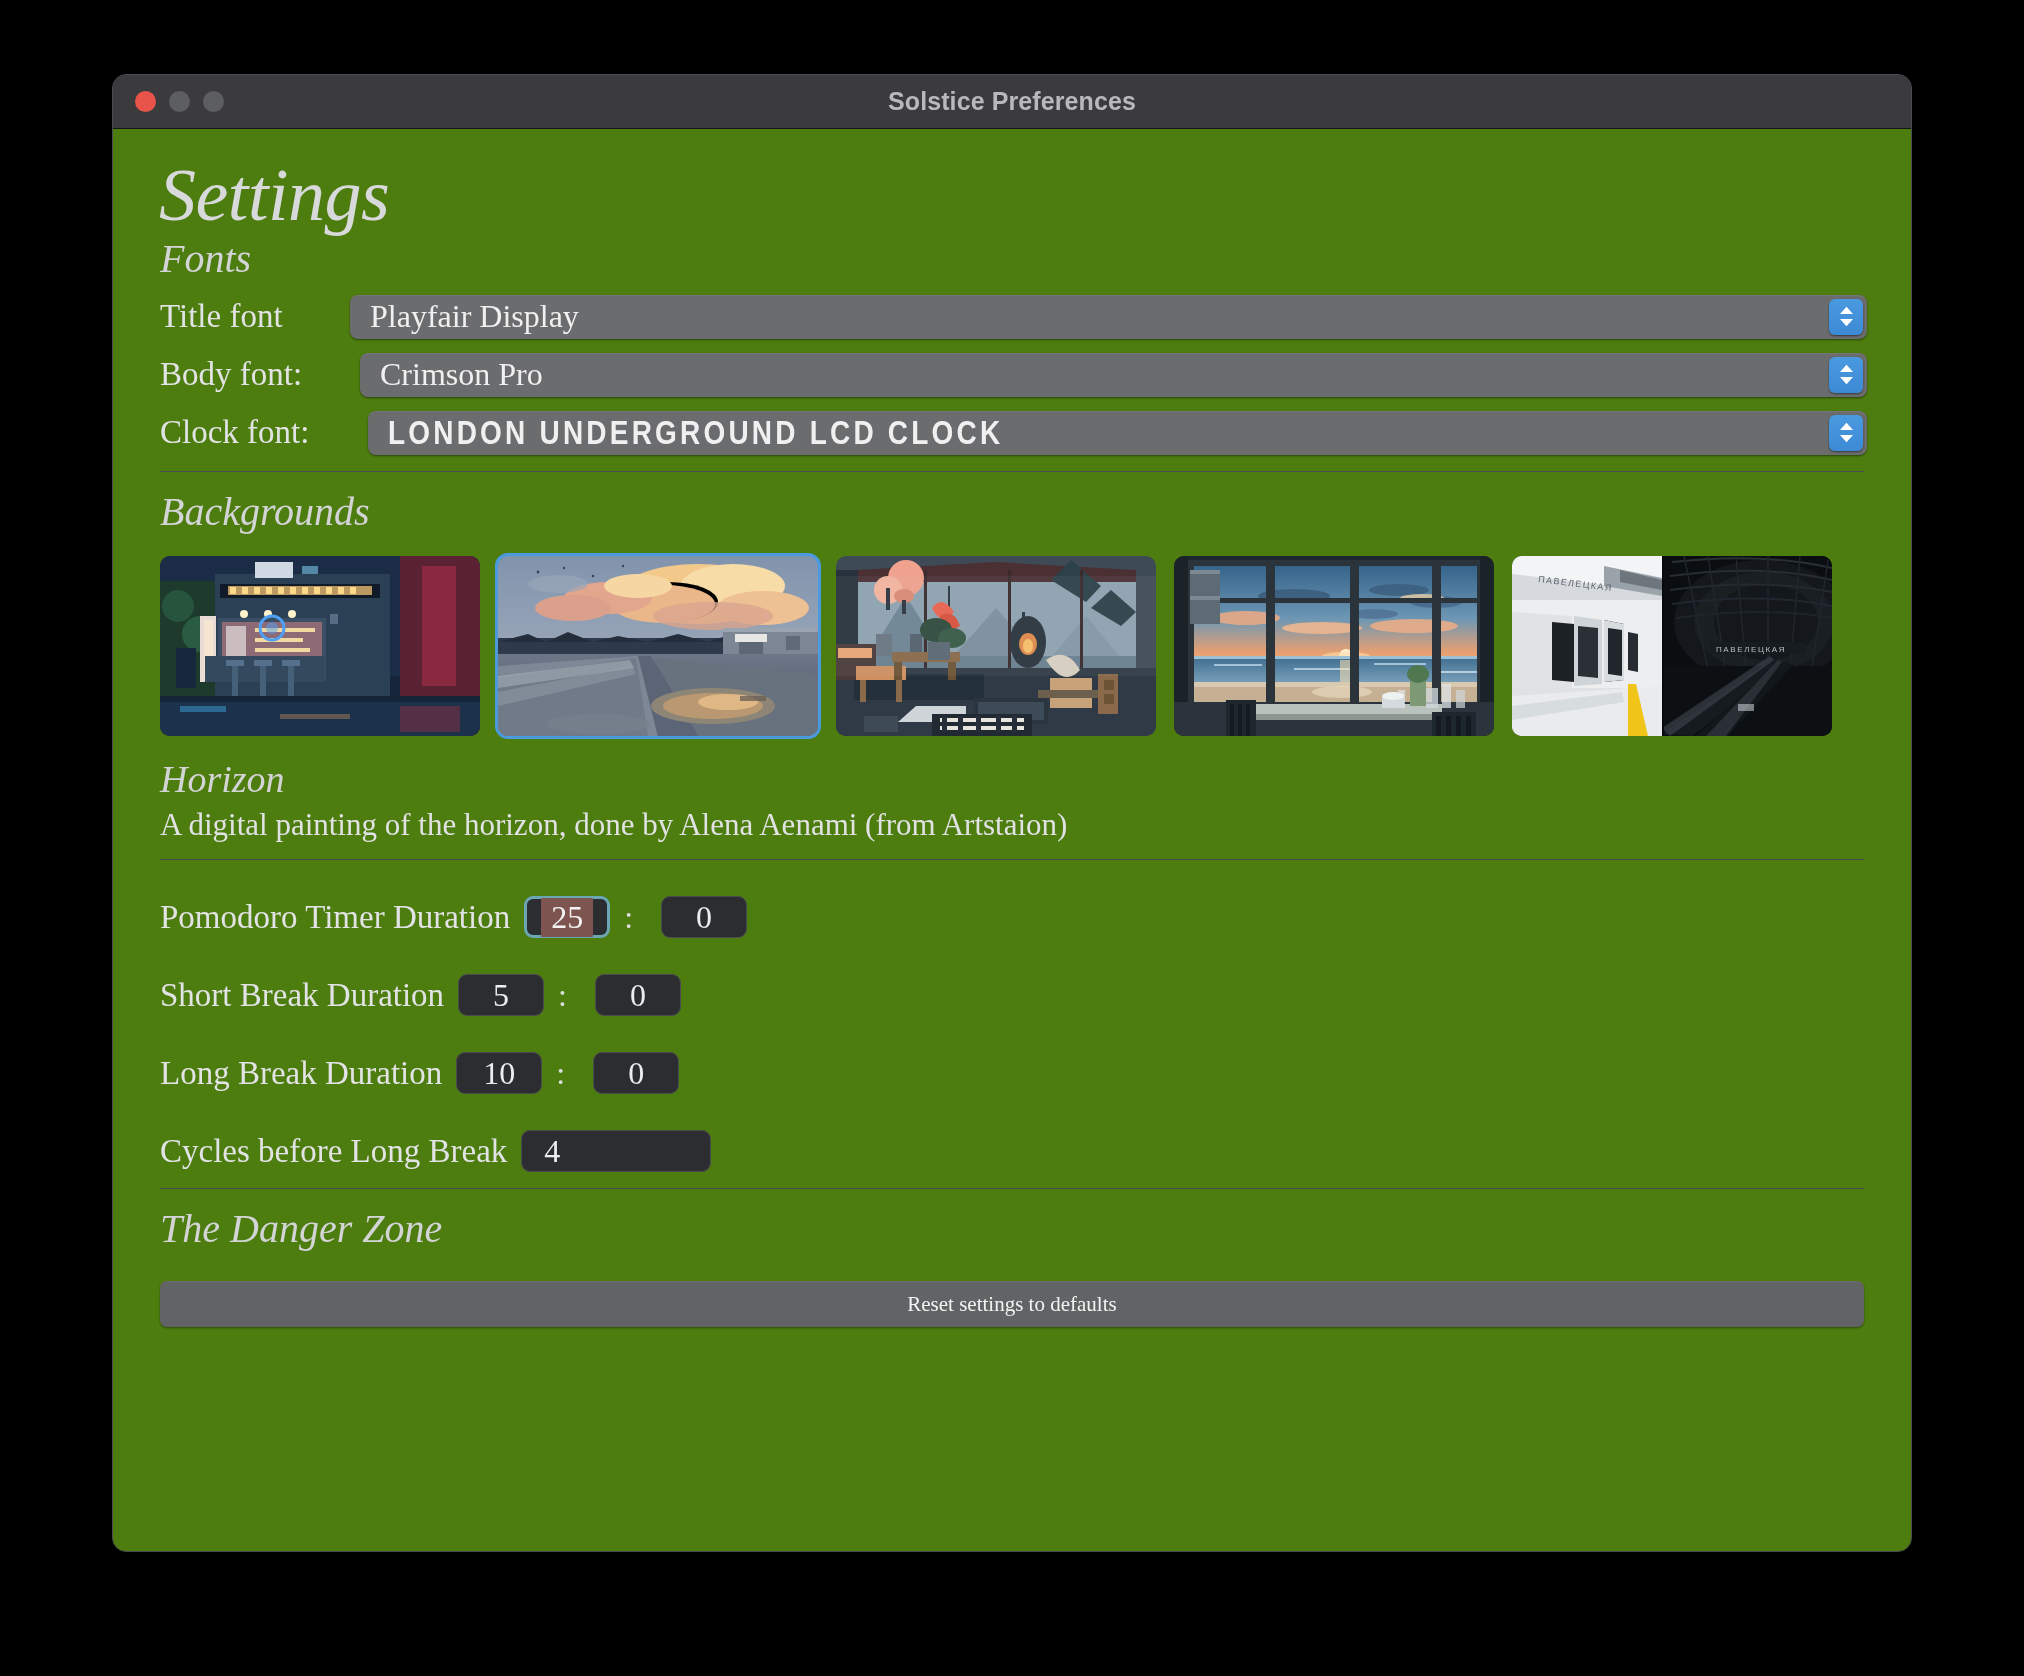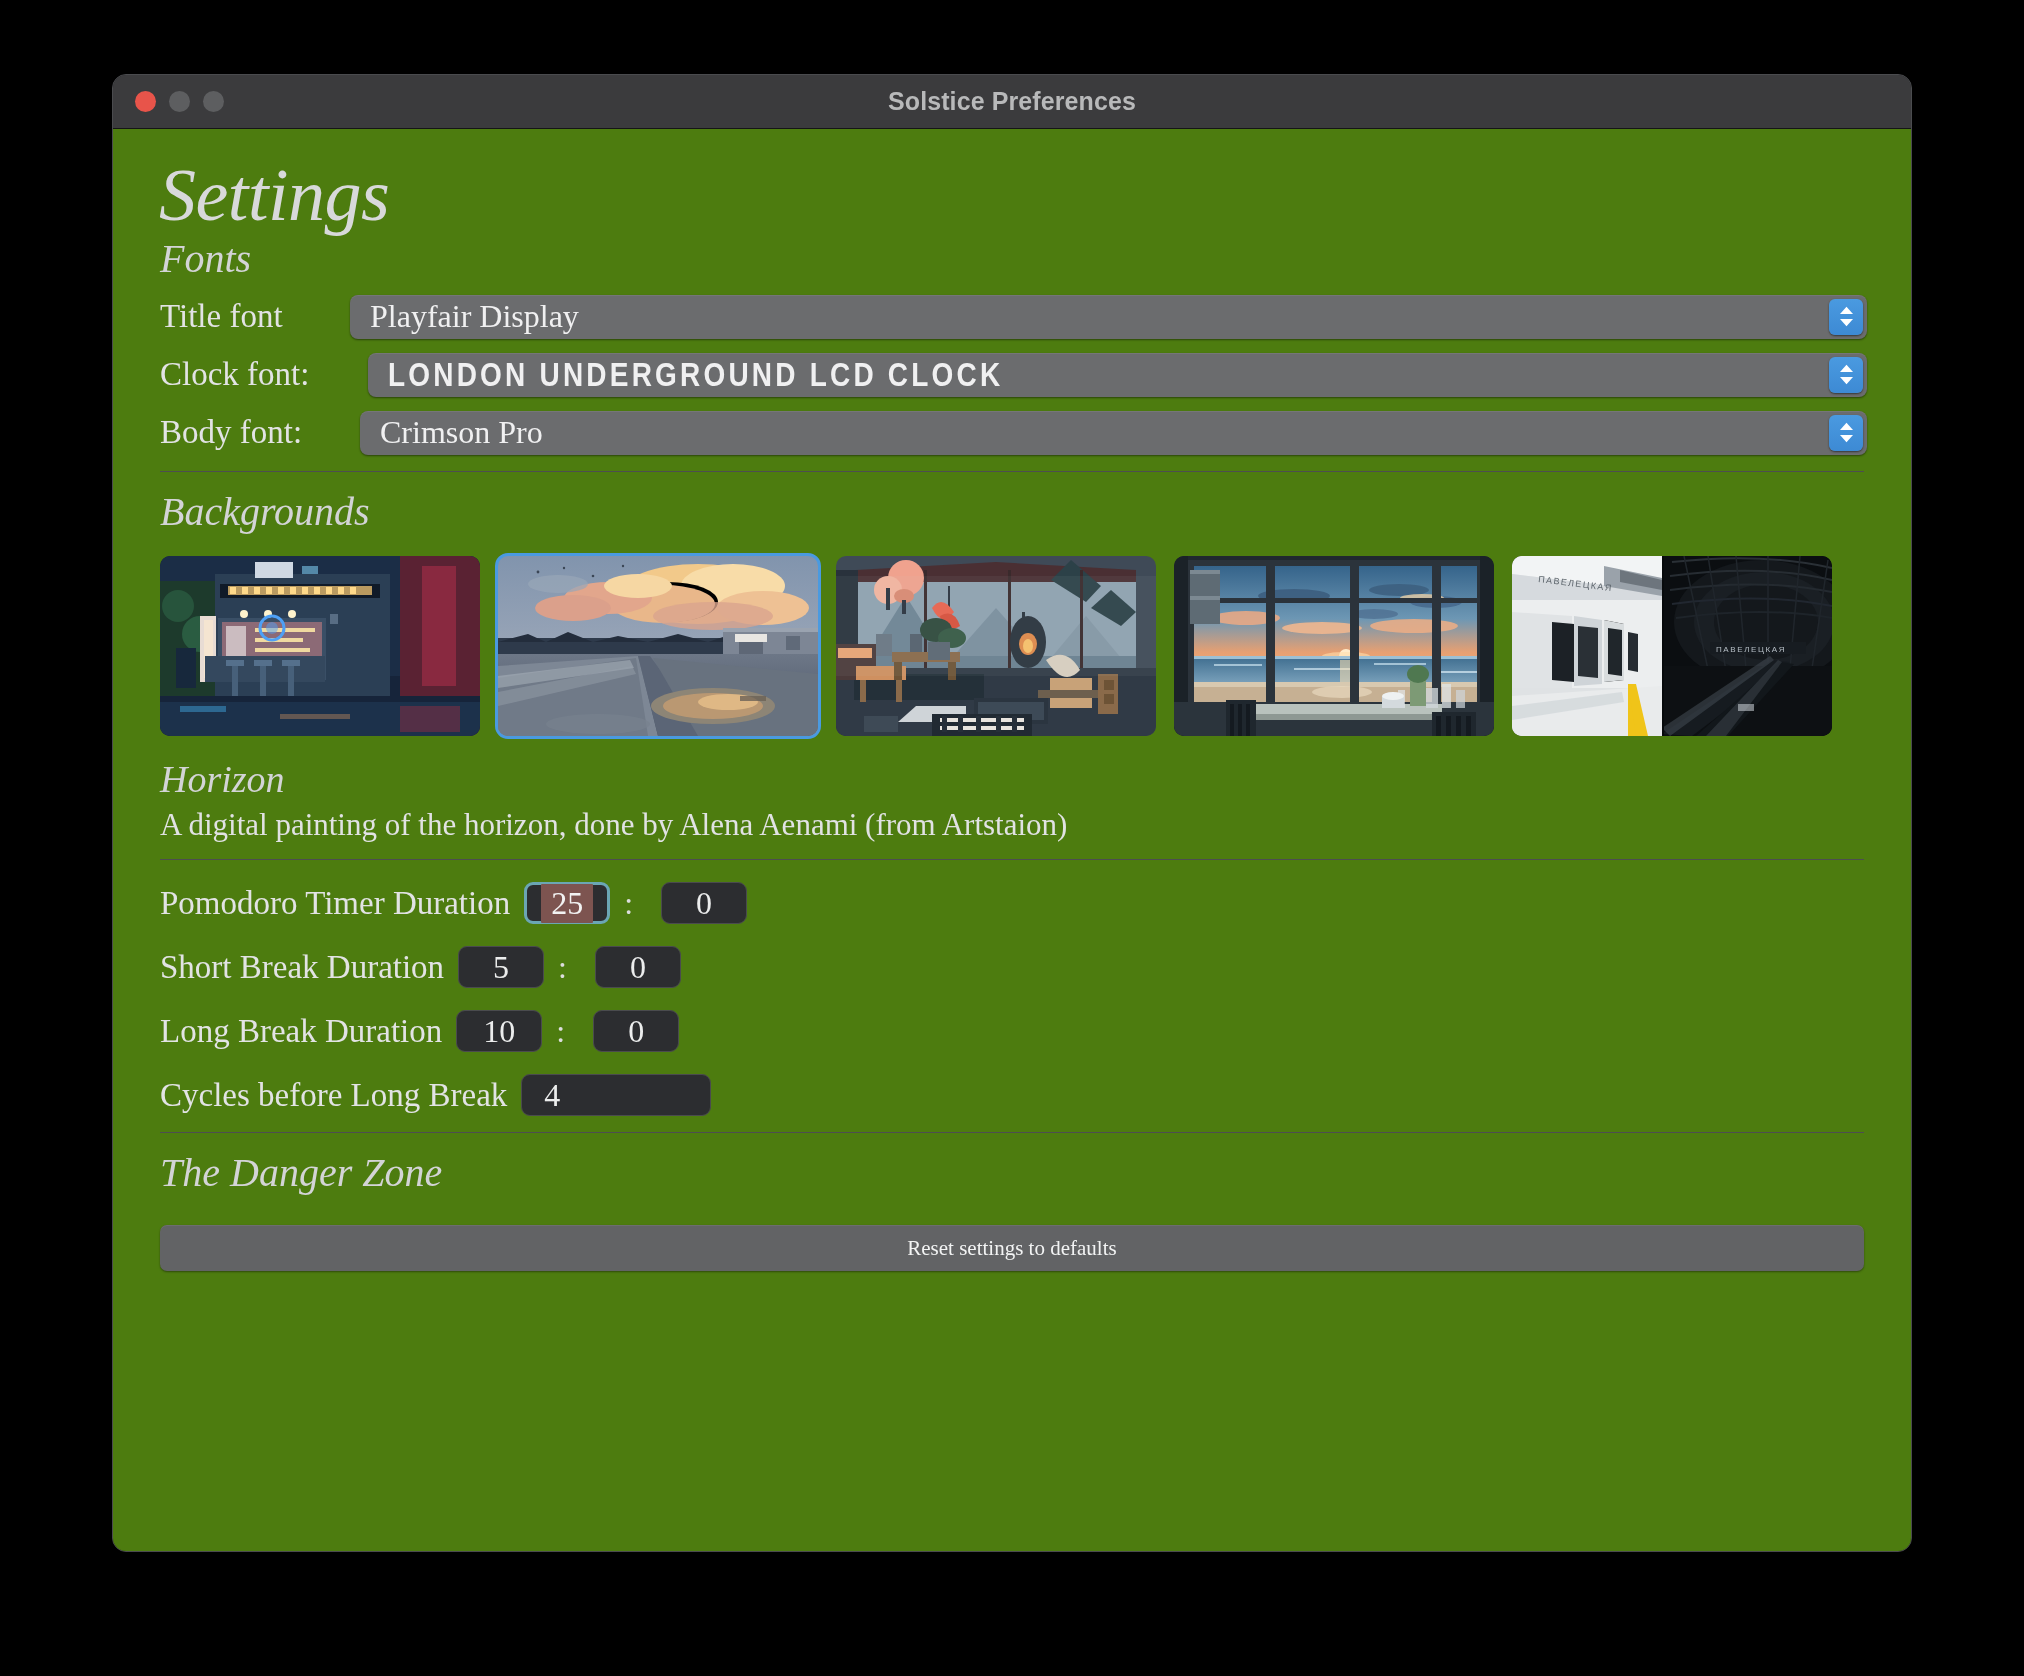--- a/index.html
+++ b/index.html
@@ -206,21 +206,21 @@
     font-family: "Liberation Serif", serif;
     font-size: 31px;
     color: #e1e2e3;
     margin-top: 4px;
   }
 
   
   .timer-row {
     display: flex;
     align-items: center;
-    margin-top: 22px;
+    margin-top: 36px;
     margin-left: 3px;
   }
   .timer-label {
     font-family: "Liberation Serif", serif;
     font-size: 33px;
     color: #e2e3e4;
     white-space: nowrap;
   }
   .num-field {
     margin-left: 14px;
@@ -307,38 +307,38 @@
                 <path d="M7.5 0.8 L14 8 L1 8 Z" fill="#ffffff"></path>
               </svg>
               <svg class="chev" width="15" height="9" viewBox="0 0 15 9">
                 <path d="M7.5 8.2 L1 1 L14 1 Z" fill="#ffffff"></path>
               </svg>
             </span>
           </div>
         </div>
 
         <div class="font-row">
-          <div class="font-label w3">Clock font:</div>
+          <div class="font-label w2">Body font:</div>
           <div class="popup">
-            <span class="popup-value lcd">LONDON UNDERGROUND LCD CLOCK</span>
+            <span class="popup-value">Crimson Pro</span>
             <span class="stepper">
               <svg class="chev" width="15" height="9" viewBox="0 0 15 9">
                 <path d="M7.5 0.8 L14 8 L1 8 Z" fill="#ffffff"></path>
               </svg>
               <svg class="chev" width="15" height="9" viewBox="0 0 15 9">
                 <path d="M7.5 8.2 L1 1 L14 1 Z" fill="#ffffff"></path>
               </svg>
             </span>
           </div>
         </div>
 
         <div class="font-row">
-          <div class="font-label w2">Body font:</div>
+          <div class="font-label w3">Clock font:</div>
           <div class="popup">
-            <span class="popup-value">Crimson Pro</span>
+            <span class="popup-value lcd">LONDON UNDERGROUND LCD CLOCK</span>
             <span class="stepper">
               <svg class="chev" width="15" height="9" viewBox="0 0 15 9">
                 <path d="M7.5 0.8 L14 8 L1 8 Z" fill="#ffffff"></path>
               </svg>
               <svg class="chev" width="15" height="9" viewBox="0 0 15 9">
                 <path d="M7.5 8.2 L1 1 L14 1 Z" fill="#ffffff"></path>
               </svg>
             </span>
           </div>
         </div>

